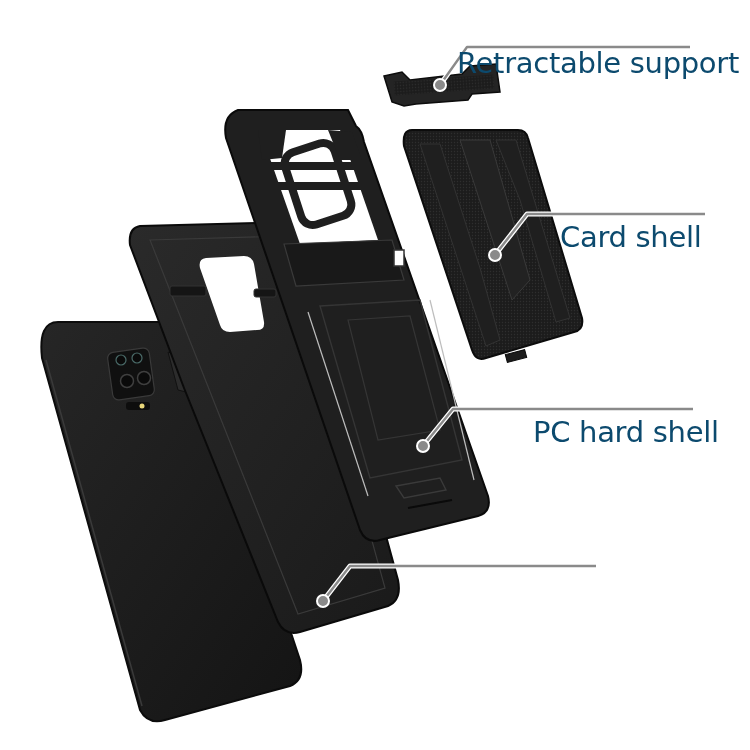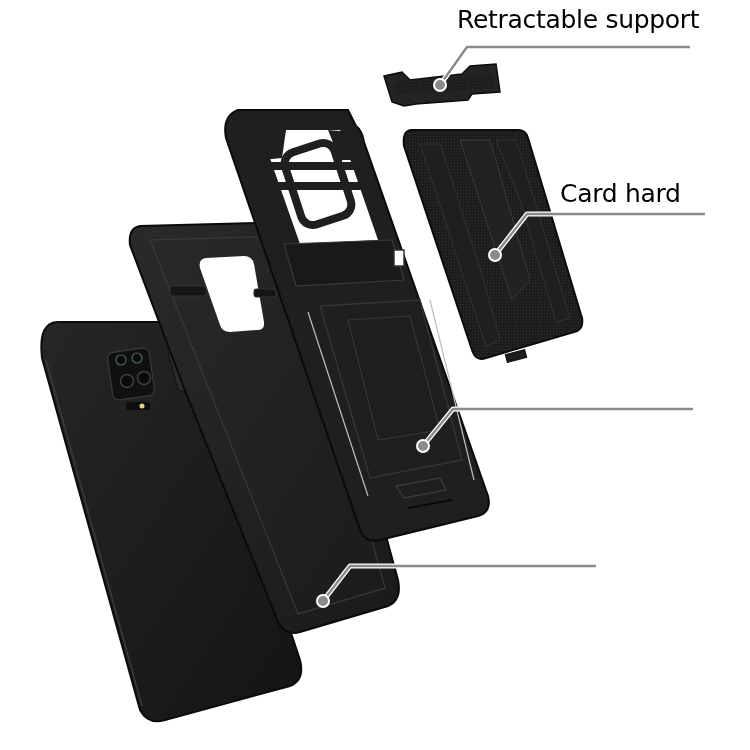--- a/index.html
+++ b/index.html
@@ -1,21 +1,21 @@
 <!DOCTYPE html>
 <html><head>
   <meta charset="utf-8">
   <style>
     html, body { margin: 0; padding: 0; background: #ffffff; }
     body { width: 750px; height: 750px; position: relative; overflow: hidden;
            font-family: "DejaVu Sans", sans-serif; }
     .stage { position: absolute; left: 0; top: 0; width: 750px; height: 750px; }
     svg.art { position: absolute; left: 0; top: 0; width: 750px; height: 750px; }
-    .label { position: absolute; color: #000000; font-size: 25px; letter-spacing: -0.3px;
-             white-space: nowrap; line-height: 1; }
+    .label { position: absolute; color: #0c4a6e; font-size: 29px; letter-spacing: -0.3px;
+             white-space: nowrap; line-height: 1; margin-top: 42px; }
     .lbl-support { left: 457px; top: 7px; }
     .lbl-card { left: 560px; top: 181px; }
     .lbl-pc { left: 533px; top: 376px; }
     .lbl-tpu { left: 430px; top: 532px; }
   </style>
 </head>
 <body>
 
 <div class="stage">
   <svg class="art" viewBox="0 0 750 750" xmlns="http://www.w3.org/2000/svg">
@@ -108,14 +108,15 @@
     </g>
     <g fill="#8a8a8a" stroke="#ffffff" stroke-width="2">
       <circle cx="440" cy="85" r="6"></circle>
       <circle cx="495" cy="255" r="6"></circle>
       <circle cx="423" cy="446" r="6"></circle>
       <circle cx="323" cy="601" r="6"></circle>
     </g>
   </svg>
 
   <div class="label lbl-support">Retractable support</div>
-  <div class="label lbl-card">Card hard</div>
+  <div class="label lbl-card">Card shell</div>
+  <div class="label lbl-pc">PC hard shell</div>
 </div>
 
 </body></html>

